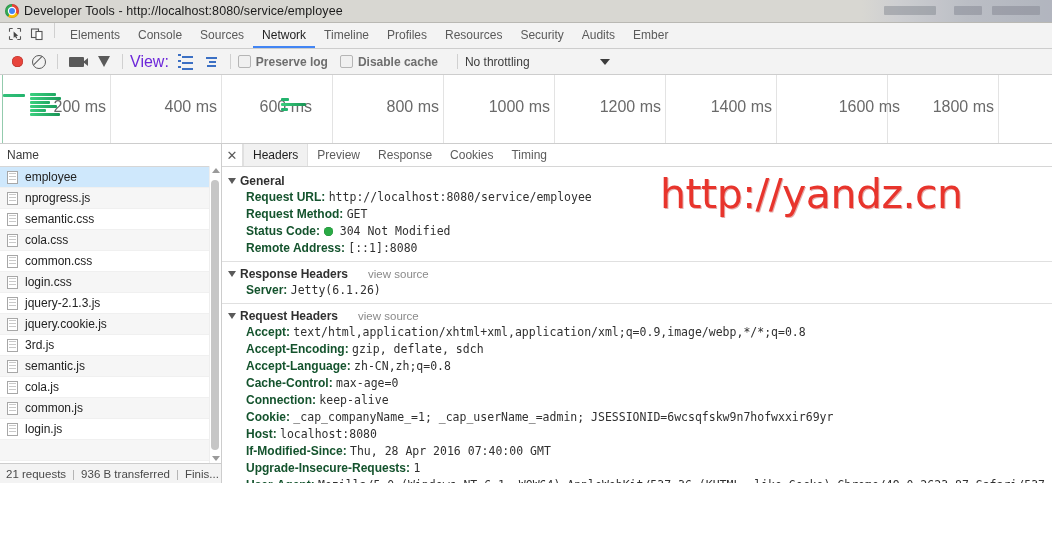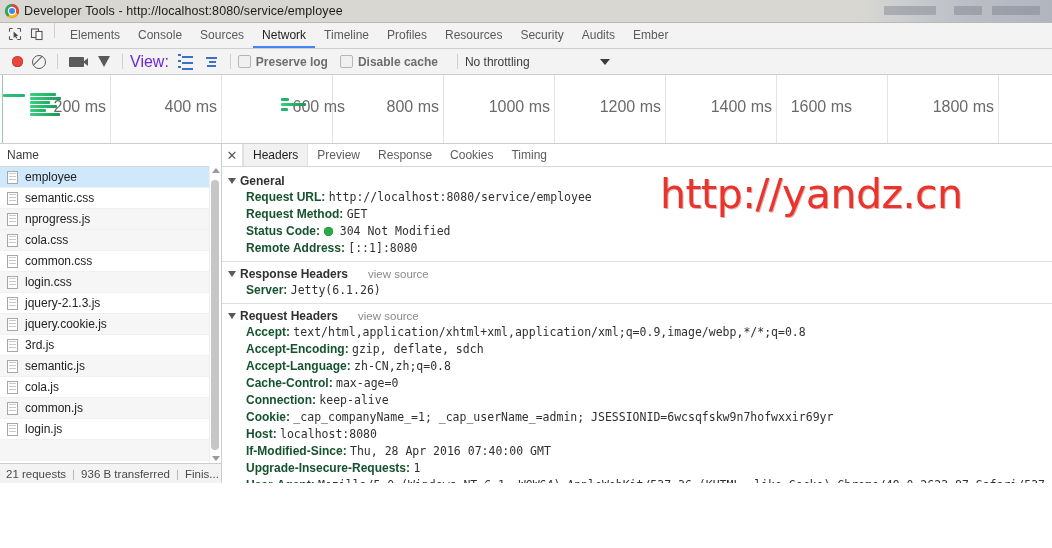--- a/index.html
+++ b/index.html
@@ -218,26 +218,26 @@
       <div class="rtick" style="left:221px"></div>
       <div class="rtick" style="left:332px"></div>
       <div class="rtick" style="left:443px"></div>
       <div class="rtick" style="left:554px"></div>
       <div class="rtick" style="left:665px"></div>
       <div class="rtick" style="left:776px"></div>
       <div class="rtick" style="left:887px"></div>
       <div class="rtick" style="left:998px"></div>
       <div class="rlabel" style="left:110px">200 ms</div>
       <div class="rlabel" style="left:221px">400 ms</div>
-      <div class="rlabel" style="left:349px">600 ms</div>
+      <div class="rlabel" style="left:316px">600 ms</div>
       <div class="rlabel" style="left:443px">800 ms</div>
       <div class="rlabel" style="left:554px">1000 ms</div>
       <div class="rlabel" style="left:665px">1200 ms</div>
       <div class="rlabel" style="left:776px">1400 ms</div>
-      <div class="rlabel" style="left:856px">1600 ms</div>
+      <div class="rlabel" style="left:904px">1600 ms</div>
       <div class="rlabel" style="left:998px">1800 ms</div>
     </div>
 
     <div class="ov-line" style="left:2px;background:#3aa06a;opacity:.55"></div>
 
     <div class="ov-bar" style="left:3px;top:19px;width:22px;background:linear-gradient(90deg,#33c17a,#23b36d)"></div>
     <div class="ov-bar" style="left:30px;top:18px;width:26px;background:linear-gradient(90deg,#3bd07f,#1fa963)"></div>
     <div class="ov-bar" style="left:30px;top:22px;width:31px;background:linear-gradient(90deg,#3bd07f,#1b9c5c)"></div>
     <div class="ov-bar" style="left:30px;top:26px;width:20px;background:linear-gradient(90deg,#3bd07f,#1fa963)"></div>
     <div class="ov-bar" style="left:30px;top:30px;width:27px;background:linear-gradient(90deg,#3bd07f,#1b9c5c)"></div>
@@ -251,27 +251,27 @@
 
   <div class="main">
 
     <div class="left">
       <div class="lname">Name</div>
       <div class="lrows">
         <div class="lrow sel">
           <span class="fico doc"></span>
           <span>employee</span>
         </div>
+        <div class="lrow alt">
+          <span class="fico doc"></span>
+          <span>nprogress.js</span>
+        </div>
         <div class="lrow">
           <span class="fico doc"></span>
           <span>semantic.css</span>
-        </div>
-        <div class="lrow alt">
-          <span class="fico doc"></span>
-          <span>nprogress.js</span>
         </div>
         <div class="lrow alt">
           <span class="fico doc"></span>
           <span>cola.css</span>
         </div>
         <div class="lrow">
           <span class="fico doc"></span>
           <span>common.css</span>
         </div>
         <div class="lrow alt">

